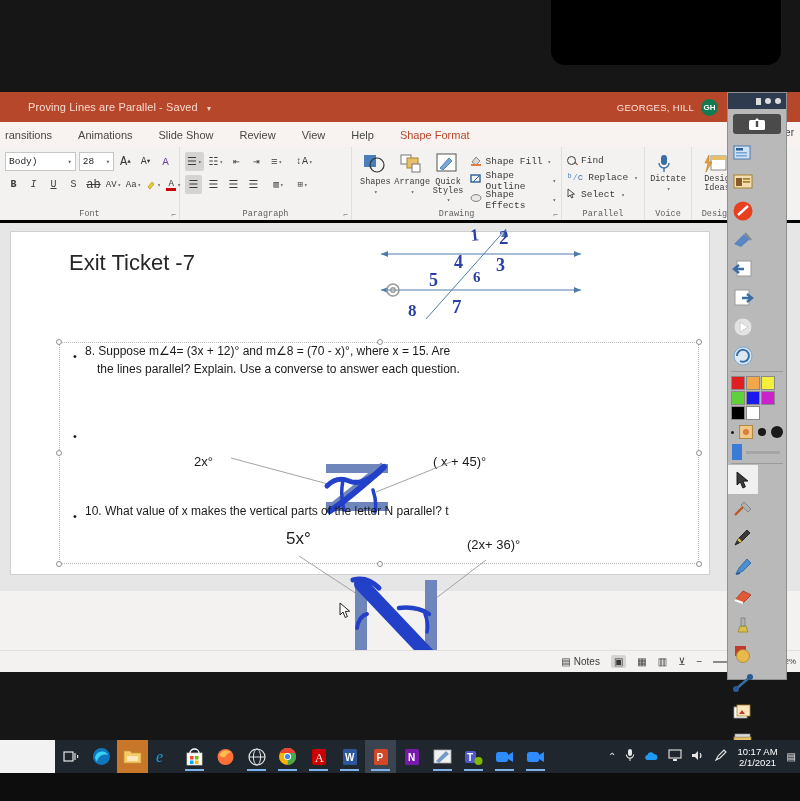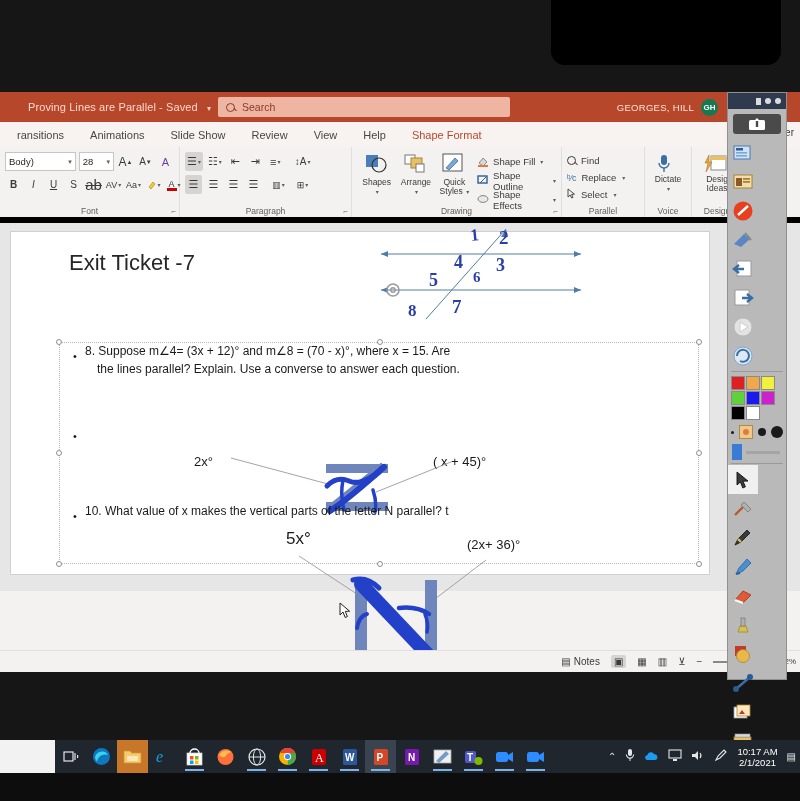--- a/index.html
+++ b/index.html
@@ -56,34 +56,34 @@
   .ribbon-display-btn {
     position:absolute; right:52px; top:8px; width:15px; height:14px;
     border:1.2px solid #f3cdc0; border-radius:2px;
   }
   .ribbon-display-btn::after{ content:""; position:absolute; left:3px; top:3px;
     width:7px; height:6px; background:#f3cdc0; }
 
   
   .tabstrip {
     height:25px; background:#f8f3f1; display:flex; align-items:center;
-    position:relative; padding-left:12px;
+    position:relative; padding-left:0;
   }
   .tab { font-size:11px; color:#484644; padding:0 13px; white-space:nowrap; }
   .tab.first { margin-left:-8px; }
   .tab.active { color:#b7472a; }
   .share-wrap { position:absolute; right:6px; top:4px; display:flex; align-items:center; gap:16px; }
   .share-btn { font-size:10.5px; color:#3b3a39; display:flex; align-items:center; gap:4px; }
   .share-ic { width:9px; height:9px; border:1.2px solid #605e5c; border-radius:1px; }
   .comments-btn { font-size:10px; color:#3b3a39; }
 
   
   .ribbon {
-    height:76px; background:#f3f2f1; border-bottom:6px solid #000000;
-    display:flex; align-items:stretch; position:relative;
+    height:76px; background:#f3f2f1; border-bottom:3px solid #000000;
+    display:flex; align-items:stretch; position:relative;font-family:Liberation Mono, monospace;
   }
   .rgroup { position:relative; display:flex; flex-direction:column;
             padding:3px 5px 0 5px; border-right:1px solid #e1dfdd; }
   .rgroup .glabel {
     position:absolute; bottom:1px; left:0; right:0; text-align:center;
     font-size:8.5px; color:#605e5c;
   }
   .rgroup .dialog-launcher {
     position:absolute; bottom:1px; right:3px; font-size:8px; color:#8a8886;
   }
@@ -202,24 +202,20 @@
   <div class="ppt-window">
 
     <div class="titlebar">
       <span class="doc-title">
         <span>Proving Lines are Parallel</span>
         <span>-</span>
         <span>Saved</span>
         <span class="title-caret">▾</span>
       </span>
 
-      <div class="search-box">
-        <span class="mag"></span>
-        <span class="ph" title="Search">Search</span>
-      </div>
 
       <div class="acct">
         <span class="acct-name">GEORGES, HILL</span>
         <span class="avatar">GH</span>
       </div>
       <div class="ribbon-display-btn"></div>
     </div>
 
     <div class="tabstrip">
       <div class="tab first">ransitions</div>
@@ -270,21 +266,21 @@
           <div class="ibtn">
               <i style="font-size:10px">I</i>
             </div>
           <div class="ibtn">
               <u style="font-size:10px">U</u>
             </div>
           <div class="ibtn">
               <span style="font-size:10px">S</span>
             </div>
           <div class="ibtn">
-              <s style="font-size:15px">ab</s>
+              <s style="font-size:12px">ab</s>
             </div>
           <div class="ibtn">
             <span style="font-size:9px">AV</span>
               <span class="caret">▾</span>
           </div>
           <div class="ibtn">
             <span style="font-size:9px">Aa</span>
               <span class="caret">▾</span>
           </div>
           <div class="ibtn">

